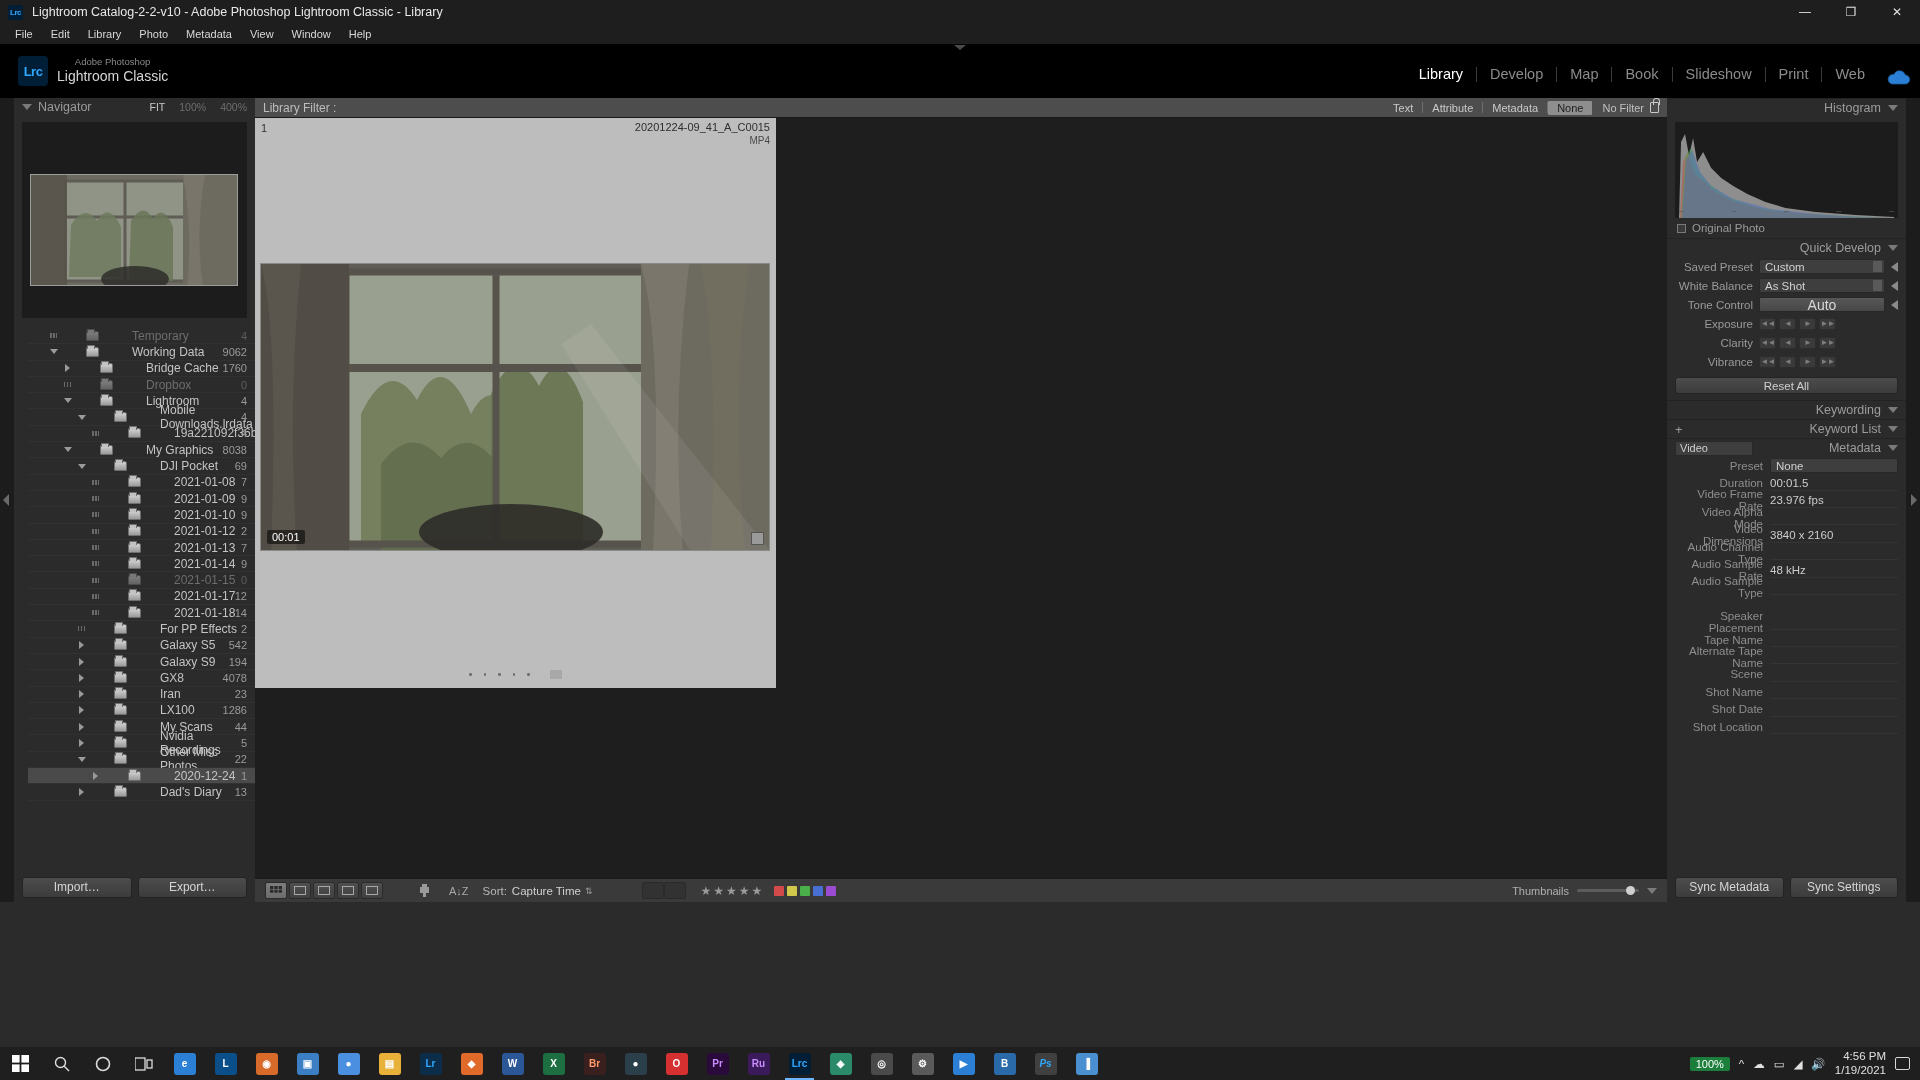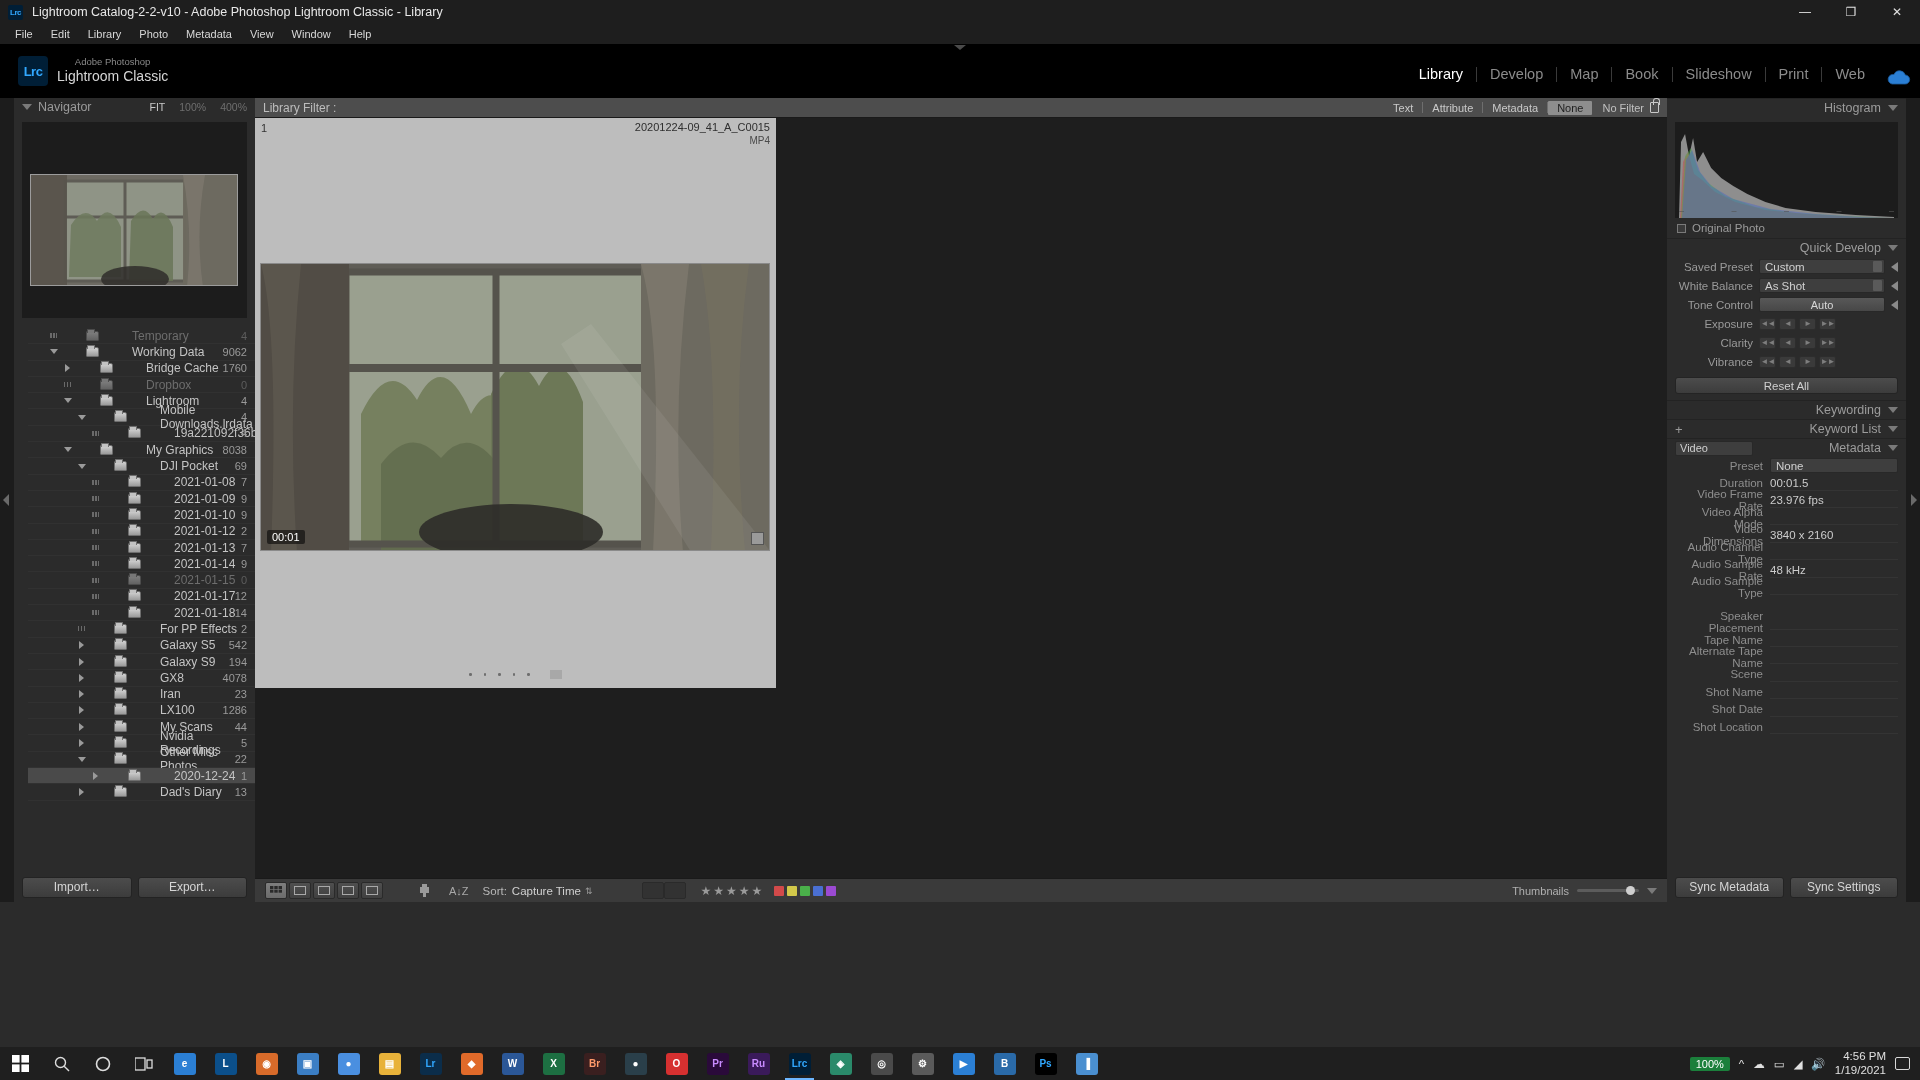--- a/index.html
+++ b/index.html
@@ -177,21 +177,21 @@
   .qd-row { display:flex; align-items:center; height:19px; padding:0 8px; gap:6px; }
   .qd-lbl { font-size:11.5px; color:#9a9a9a; width:78px; text-align:right; }
   .qd-sel { flex:1; height:15px; background:#3e3e3e; border:1px solid #282828;
     border-radius:2px; display:flex; align-items:center; padding:0 5px;
     font-size:11.5px; color:#d0d0d0; position:relative; }
   .qd-sel .stepper { position:absolute; right:2px; top:1px; width:9px; height:11px;
     background:#5a5a5a; border-radius:1px; }
   .qd-play { width:0;height:0;border-top:5px solid transparent;border-bottom:5px solid transparent;
     border-right:7px solid #8a8a8a; }
   .qd-auto { flex:1; height:15px; background:linear-gradient(#585858,#474747);
-    border:1px solid #282828; border-radius:2px; font-size:11px; color:#d8d8d8;
+    border:1px solid #282828; border-radius:2px; font-size:14px; color:#d8d8d8;
     display:flex; align-items:center; justify-content:center; }
   .qd-arrows { display:flex; gap:3px; }
   .qd-arr { width:17px; height:12px; background:#3a3a3a; border:1px solid #2d2d2d;
     border-radius:2px; color:#7e7e7e; font-size:8px; display:flex;
     align-items:center; justify-content:center; letter-spacing:-1px;}
   .qd-reset { margin:6px 8px; height:17px; background:linear-gradient(#4c4c4c,#3c3c3c);
     border:1px solid #242424; border-radius:3px; font-size:11.5px; color:#d0d0d0;
     display:flex; align-items:center; justify-content:center; }
 
   .kw-plus { position:absolute; left:8px; font-size:13px; color:#9a9a9a; }
@@ -938,21 +938,21 @@
         <div class="tk-item">
           <div class="tk-sq" style="background: rgb(90, 90, 90);">⚙</div>
         </div>
         <div class="tk-item">
           <div class="tk-sq" style="background: rgb(43, 127, 212);">▶</div>
         </div>
         <div class="tk-item">
           <div class="tk-sq" style="background: rgb(42, 106, 168);">B</div>
         </div>
         <div class="tk-item">
-          <div class="tk-sq" style="background: #000000; color: rgb(49, 168, 255);">Ps</div>
+          <div class="tk-sq" style="background: #404040; color: rgb(49, 168, 255); font-style: italic;">Ps</div>
         </div>
         <div class="tk-item">
           <div class="tk-sq" style="background: rgb(74, 143, 208);">▐</div>
         </div>
       </div>
     <div class="tray">
       <span class="zoom-pill">100%</span>
       <span>^</span>
       <span>☁</span>
       <span>▭</span>

